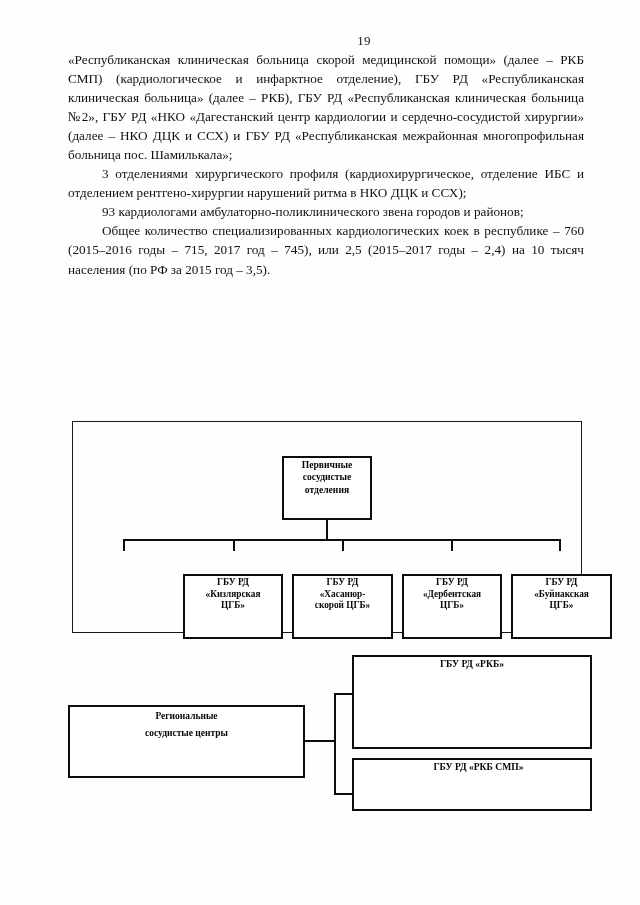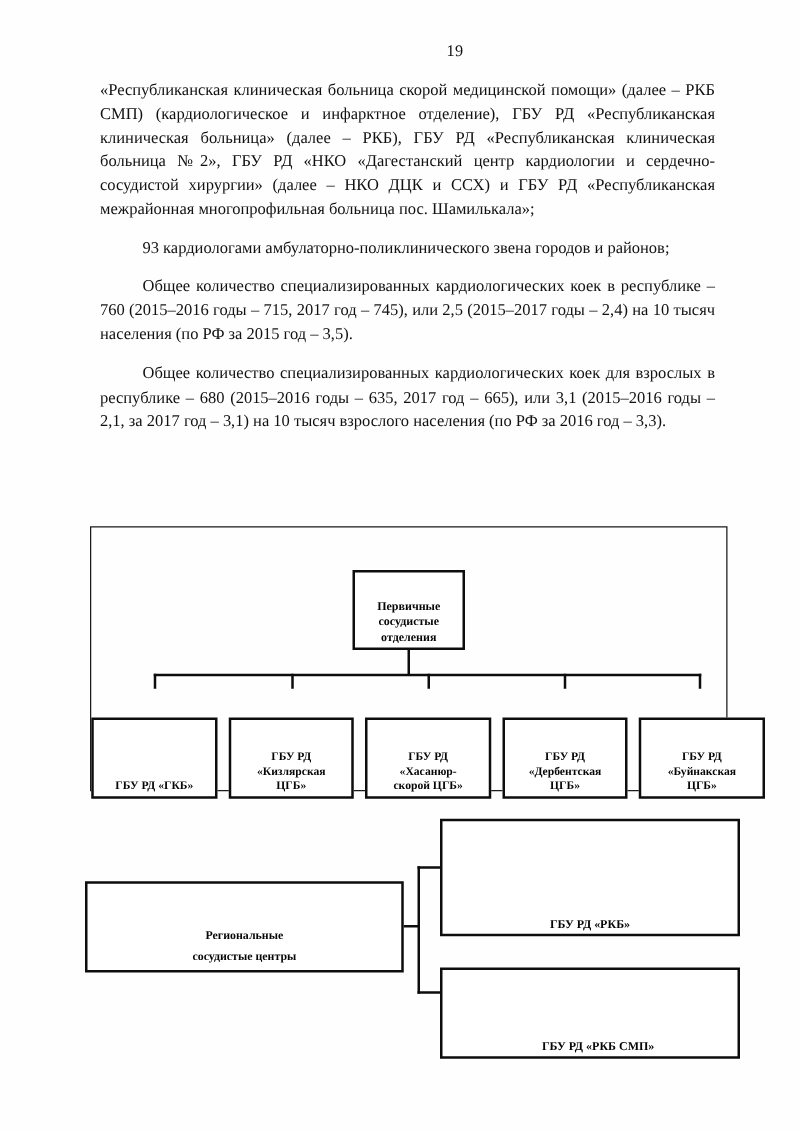--- a/index.html
+++ b/index.html
@@ -41,21 +41,21 @@
     left: 68px;
     top: 50px;
     width: 516px;
     font-size: 13.2px;
     line-height: 19.05px;
     text-align: justify;
     text-justify: inter-word;
     hyphens: none;
   }
   .body-text p {
-    margin: 12px;
+    margin: 0;
     text-indent: 34px;
     text-align: justify;
   }
   .body-text p.noindent {
     text-indent: 0;
   }
 
   
   .diagram1 {
     position: absolute;
@@ -70,21 +70,21 @@
     position: absolute;
     left: 0; top: 0;
     width: 100%; height: 100%;
   }
   .node {
     position: absolute;
     box-sizing: border-box;
     border: 2px solid #0d0d0d;
     background: #ffffff;
     display: flex;
-    align-items: flex-end;
+    align-items: flex-start;
     justify-content: center;
     text-align: center;
     font-family: "Liberation Serif", "DejaVu Serif", serif;
     font-weight: bold;
     font-size: 9.3px;
     line-height: 11.6px;
     color: #060606;
     padding: 1px 2px;
   }
   .node span { display: block; }
@@ -127,33 +127,33 @@
     position: absolute;
     left: 0px;
     top: 640px;
     width: 640px;
     height: 200px;
   }
   .d2-left {
     position: absolute;
     left: 68px;
     top: 65px;
-    width: 255px;
+    width: 237px;
     height: 73px;
     font-size: 9.5px;
     line-height: 17px;
   }
   .d2-right {
     position: absolute;
     left: 352px;
     width: 240px;
     font-size: 9.6px;
   }
   .d2-right-top    { top: 15px;  height: 94px; }
-  .d2-right-bottom { top: 134px; height: 73px; padding-left: 15px; }
+  .d2-right-bottom { top: 118px; height: 53px; padding-left: 15px; }
 
   .d2-h1 { 
     position: absolute; left: 305px; top: 100px; width: 31px; height: 2px; background: #0d0d0d;
   }
   .d2-vert { 
     position: absolute; left: 334px; top: 53px; width: 2px; height: 102px; background: #0d0d0d;
   }
   .d2-h2 { 
     position: absolute; left: 334px; top: 53px; width: 19px; height: 2px; background: #0d0d0d;
   }
@@ -163,23 +163,23 @@
 </style>
 </head>
 <body>
 
 <div class="page">
 
   <div class="page-number">19</div>
 
   <div class="body-text">
     <p class="noindent">«Республиканская клиническая больница скорой медицинской помощи» (далее – РКБ СМП) (кардиологическое и инфарктное отделение), ГБУ РД «Республиканская клиническая больница» (далее – РКБ), ГБУ РД «Республиканская клиническая больница №2», ГБУ РД «НКО «Дагестанский центр кардиологии и сердечно-сосудистой хирургии» (далее – НКО ДЦК и ССХ) и ГБУ РД «Республиканская межрайонная многопрофильная больница пос. Шамилькала»;</p>
+    <p>3 отделениями хирургического профиля (кардиохирургическое, отделение ИБС и отделением рентгено-хирургии нарушений ритма в НКО ДЦК и ССХ);</p>
     <p>93 кардиологами амбулаторно-поликлинического звена городов и районов;</p>
     <p>Общее количество специализированных кардиологических коек в республике – 760 (2015–2016 годы – 715, 2017 год – 745), или 2,5 (2015–2017 годы – 2,4) на 10 тысяч населения (по РФ за 2015 год – 3,5).</p>
-    <p>Общее количество специализированных кардиологических коек для взрослых в республике – 680 (2015–2016 годы – 635, 2017 год – 665), или 3,1 (2015–2016 годы – 2,1, за 2017 год – 3,1) на 10 тысяч взрослого населения (по РФ за 2016 год – 3,3).</p>
   </div>
 
   <div class="diagram1">
     <div class="d1-inner">
 
       <div class="ln d1-stem"></div>
       <div class="ln d1-bus"></div>
       <div class="ln d1-drop d1-drop-1"></div>
       <div class="ln d1-drop d1-drop-2"></div>
       <div class="ln d1-drop d1-drop-3"></div>
@@ -187,25 +187,20 @@
       <div class="ln d1-drop d1-drop-5"></div>
 
       <div class="node d1-root">
         <div>
           <span>Первичные</span>
           <span>сосудистые</span>
           <span>отделения</span>
         </div>
       </div>
 
-      <div class="node d1-leaf d1-leaf-1">
-        <div>
-          <span>ГБУ РД «ГКБ»</span>
-        </div>
-      </div>
 
       <div class="node d1-leaf d1-leaf-2">
         <div>
           <span>ГБУ РД</span>
           <span>«Кизлярская</span>
           <span>ЦГБ»</span>
         </div>
       </div>
 
       <div class="node d1-leaf d1-leaf-3">

